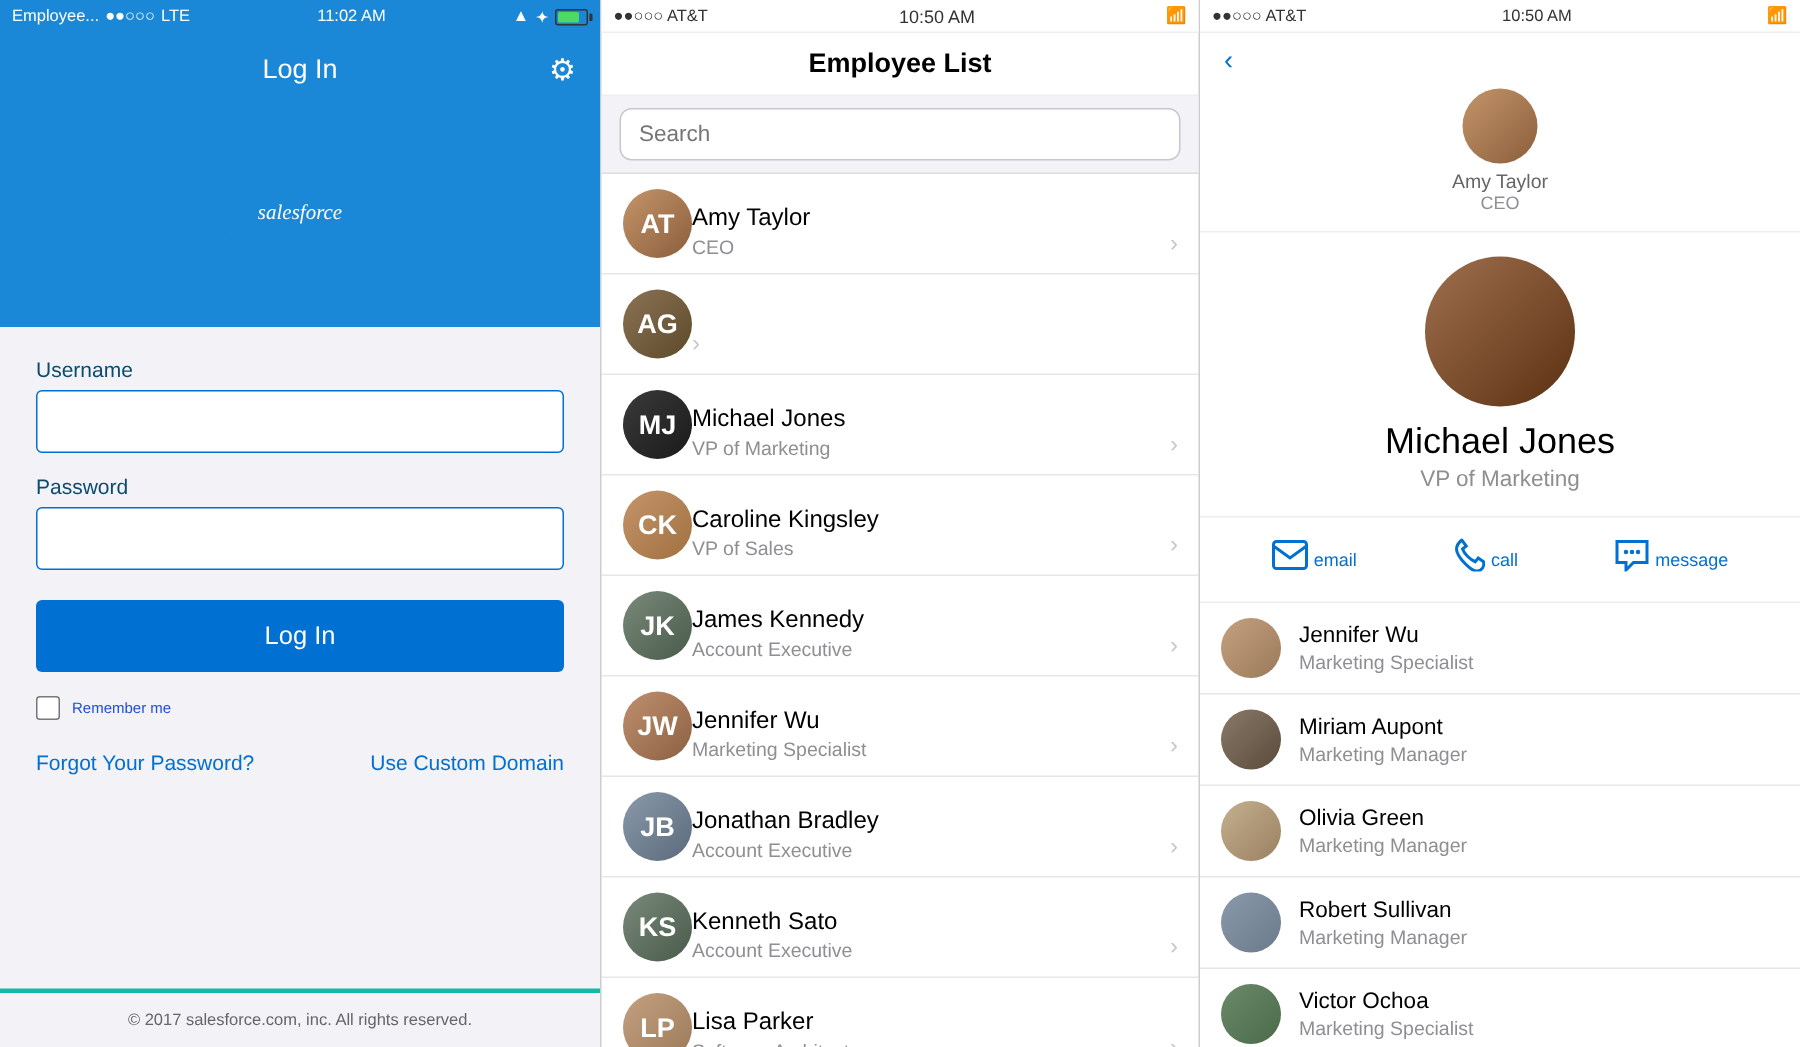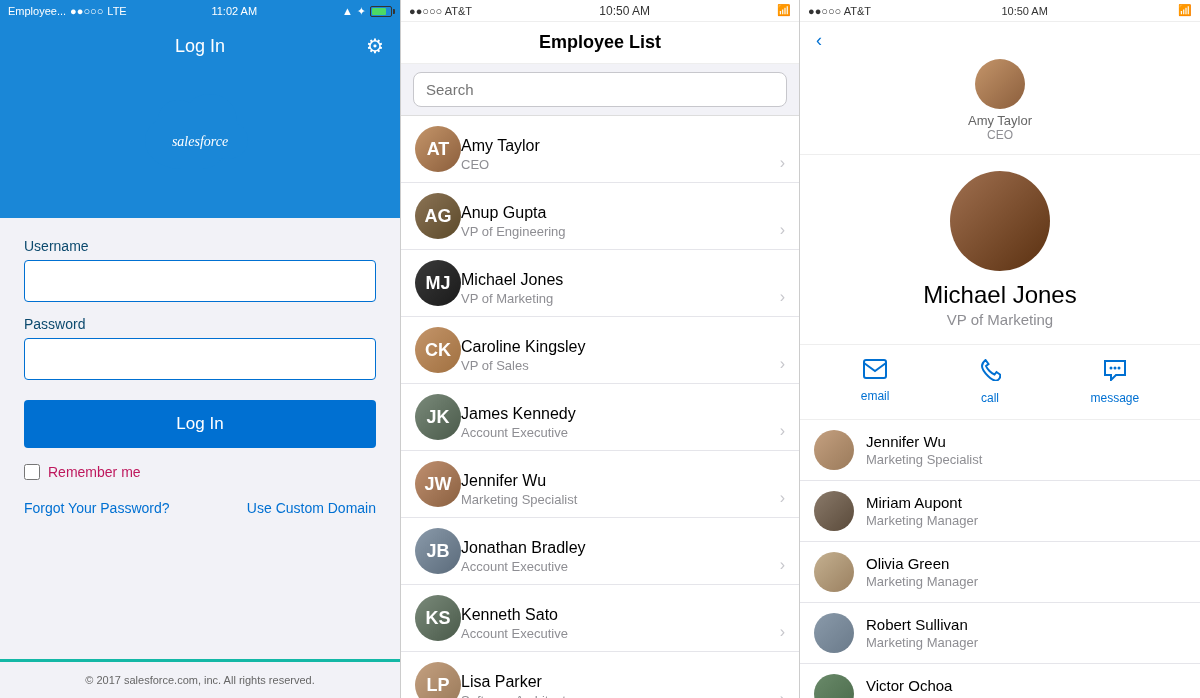--- a/index.html
+++ b/index.html
@@ -106,21 +106,21 @@
       cursor: pointer;
       height: 48px;
     }
     .remember-row {
       display: flex;
       align-items: center;
       gap: 8px;
       margin-top: 16px;
     }
     .remember-row input[type=checkbox] { width: 16px; height: 16px; }
-    .remember-label { font-size: 14px; color: #be185d; }
+    .remember-label { font-size: 10px; color: #1d4ed8; }
     .links-row {
       display: flex;
       justify-content: space-between;
       margin-top: 20px;
       padding: 0 0;
       text-align: right;
     }
     .link-text {
       font-size: 14px;
       color: #0070d2;
@@ -296,21 +296,21 @@
     .contact-name { font-size: 24px; font-weight: 500; color: #000; }
     .contact-title { font-size: 15px; color: #8e8e93; margin-top: 2px; }
     .action-row {
       display: flex;
       justify-content: space-around;
       padding: 14px 16px;
       border-bottom: 1px solid #eee;
     }
     .action-btn {
       display: flex;
-      flex-direction: column;
+      flex-direction: row;
       align-items: center;
       gap: 4px;
       cursor: pointer;
     }
     .action-icon {
       font-size: 22px;
     }
     .action-icon.email { color: #0070d2; }
     .action-icon.call { color: #0070d2; }
     .action-icon.message { color: #0070d2; }
@@ -447,24 +447,20 @@
   <div class="employee-item">
     <div class="avatar female-1">AT</div>
     <div class="employee-info">
       <div class="employee-name">Amy Taylor</div>
       <div class="employee-title">CEO</div>
     </div>
     <span style="color:#c7c7cc;font-size:16px;">›</span>
   </div>
       <div class="employee-item">
     <div class="avatar male-1">AG</div>
-    <div class="employee-info">
-      <div class="employee-name">Anup Gupta</div>
-      <div class="employee-title">VP of Engineering</div>
-    </div>
     <span style="color:#c7c7cc;font-size:16px;">›</span>
   </div>
       <div class="employee-item">
     <div class="avatar male-2">MJ</div>
     <div class="employee-info">
       <div class="employee-name">Michael Jones</div>
       <div class="employee-title">VP of Marketing</div>
     </div>
     <span style="color:#c7c7cc;font-size:16px;">›</span>
   </div>

